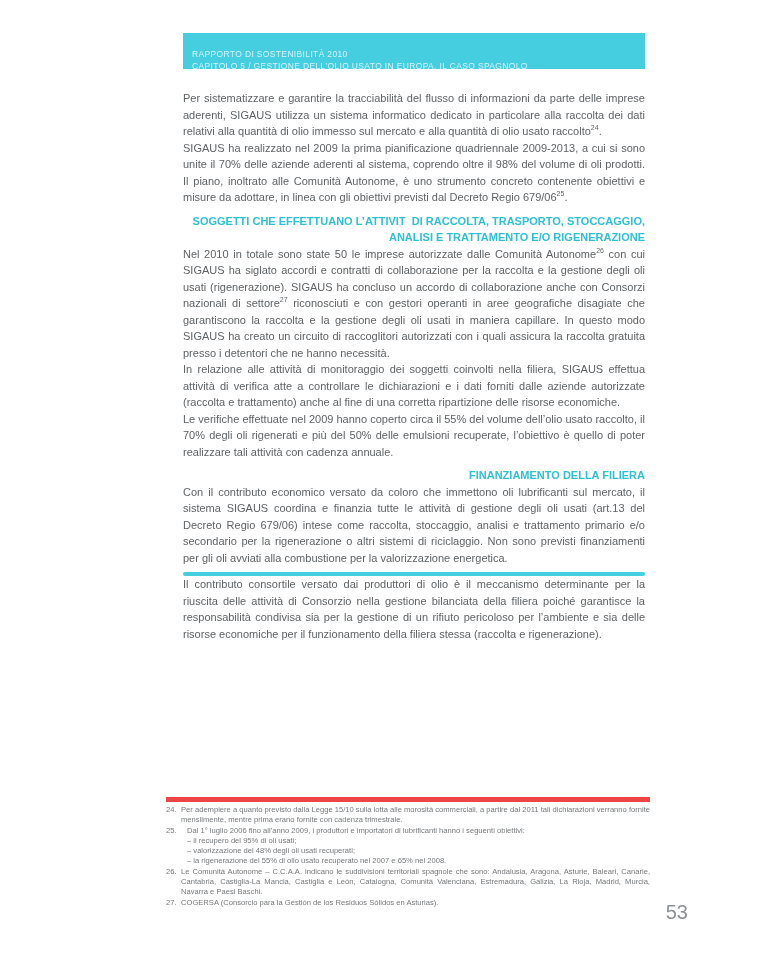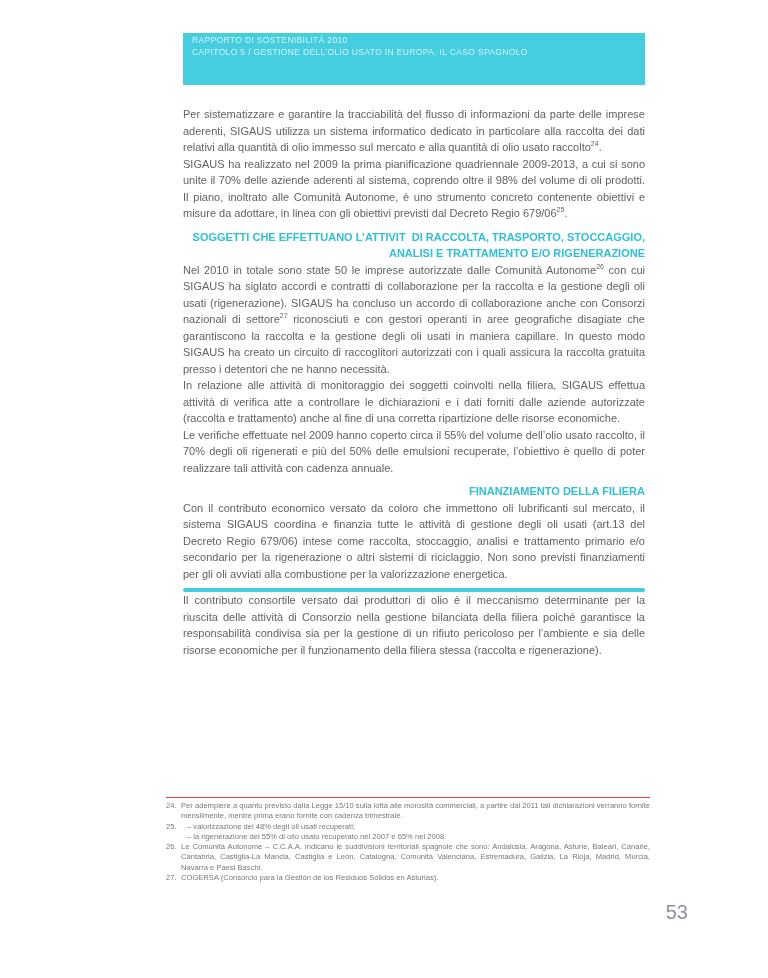--- a/index.html
+++ b/index.html
@@ -16,23 +16,23 @@
     overflow:hidden;
   }
   .content{
     position:absolute;
     left:183px;top:0;
     width:462px;
   }
   .band{
     margin-top:33px;
     background:var(--accent);
-    height:52px;
+    height:36px;
     box-sizing:border-box;
-    padding:2px 8px 0 9px;
+    padding:16px 8px 0 9px;
   }
   .band-line{
     color:rgba(255,255,255,0.78);
     font-size:8.5px;
     line-height:11.5px;
     letter-spacing:0.35px;
     white-space:nowrap;
   }
   .body-text{
     color:var(--body-text);
@@ -66,21 +66,21 @@
   sup{
     font-size:7px;
     line-height:0;
     vertical-align:super;
   }
   .footnotes{
     position:absolute;
     left:166px;top:797px;
     width:484px;
     box-sizing:border-box;
-    border-top:1px solid #ef4444;
+    border-top:5px solid #ef4444;
     padding-top:3px;
     color:#75787b;
     font-size:7.6px;
     line-height:10.3px;
   }
   .fn-row{display:flex;}
   .fn-num{width:15px;flex:none;}
   .fn-content{flex:1;text-align:justify;}
   .fn-line.sub{padding-left:6px;}
   .page-number{
@@ -133,20 +133,22 @@
   <div class="footnotes">
       <div class="fn-row">
         <div class="fn-num">24.</div>
         <div class="fn-content">
           <div class="fn-line">Per adempiere a quanto previsto dalla Legge 15/10 sulla lotta alle morosità commerciali, a partire dal 2011 tali dichiarazioni verranno fornite mensilmente, mentre prima erano fornite con cadenza trimestrale.</div>
         </div>
       </div>
       <div class="fn-row">
         <div class="fn-num">25.</div>
         <div class="fn-content">
+          <div class="fn-line sub">Dal 1° luglio 2006 fino all’anno 2009, i produttori e importatori di lubrificanti hanno i seguenti obiettivi:</div>
+          <div class="fn-line sub">– il recupero del 95% di oli usati;</div>
           <div class="fn-line sub">– valorizzazione del 48% degli oli usati recuperati;</div>
           <div class="fn-line sub">– la rigenerazione del 55% di olio usato recuperato nel 2007 e 65% nel 2008.</div>
         </div>
       </div>
       <div class="fn-row">
         <div class="fn-num">26.</div>
         <div class="fn-content">
           <div class="fn-line">Le Comunità Autonome – C.C.A.A. indicano le suddivisioni territoriali spagnole che sono: Andalusia, Aragona, Asturie, Baleari, Canarie, Cantabria, Castiglia-La Mancia, Castiglia e León, Catalogna, Comunità Valenciana, Estremadura, Galizia, La Rioja, Madrid, Murcia, Navarra e Paesi Baschi.</div>
         </div>
       </div>

